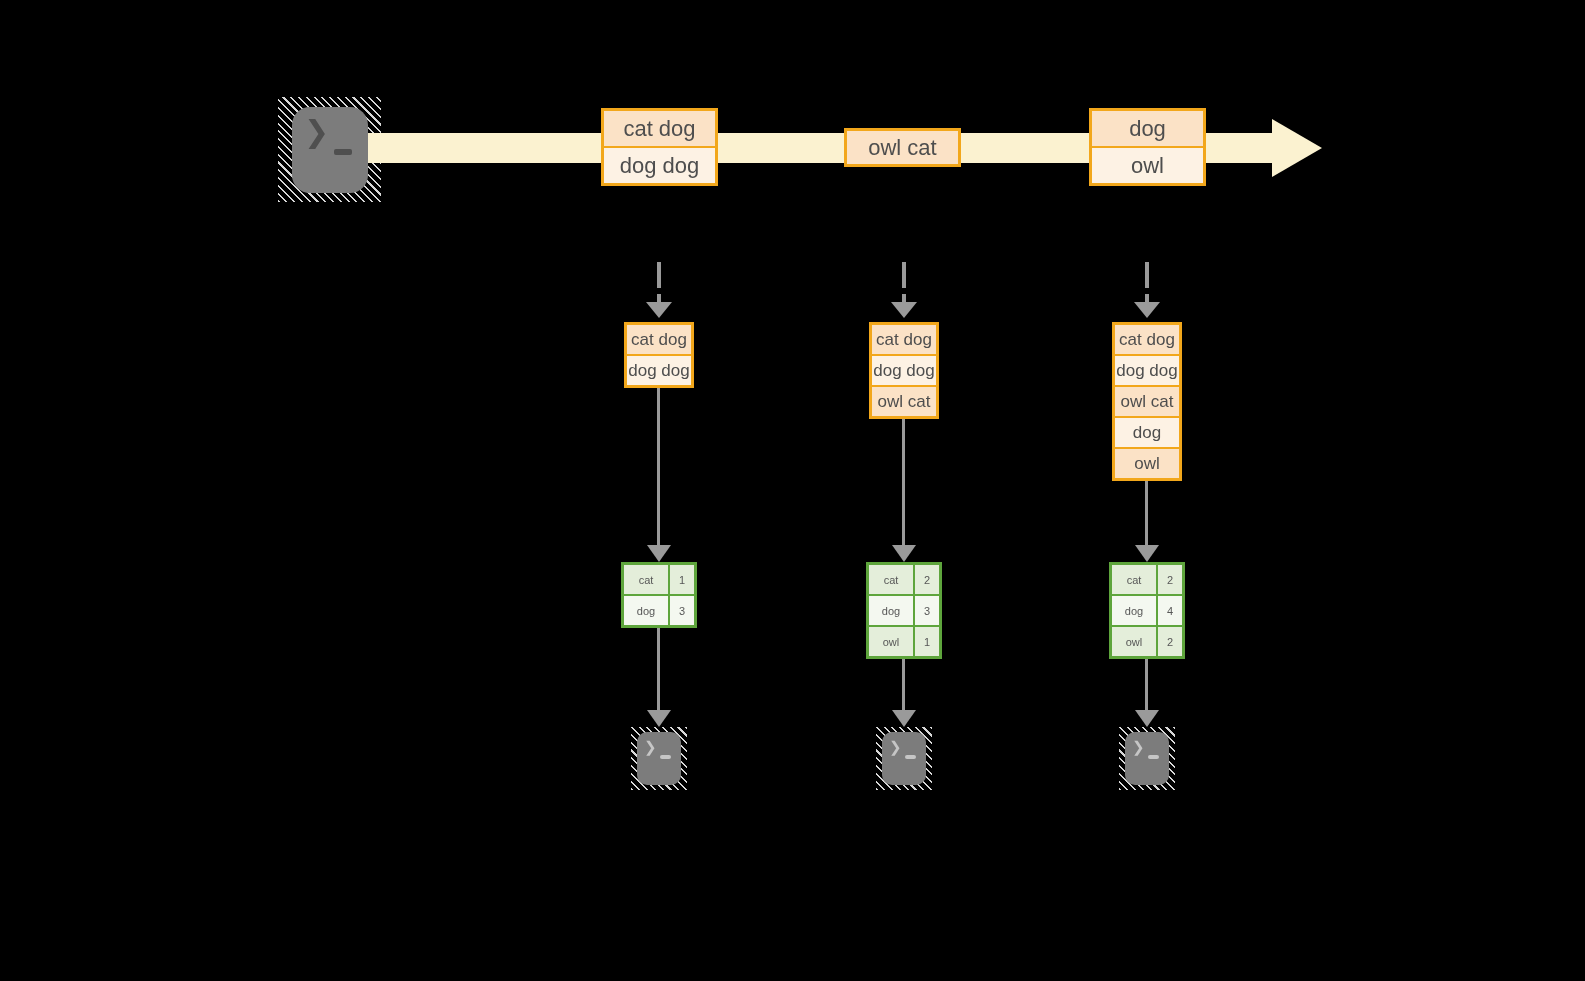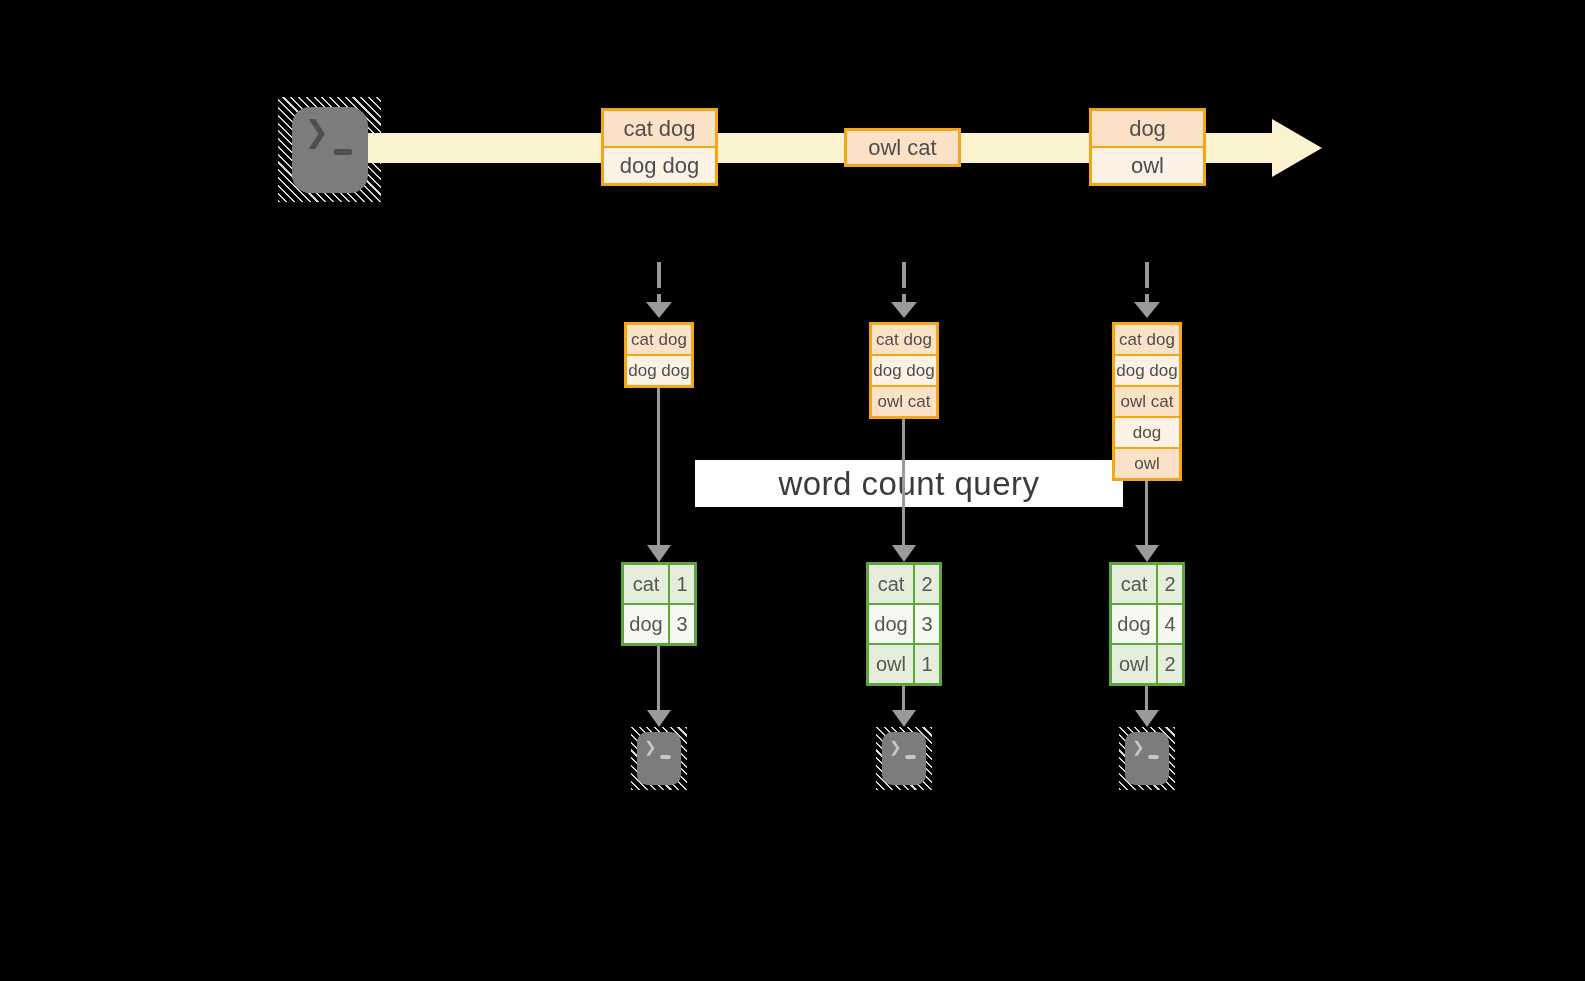--- a/index.html
+++ b/index.html
@@ -30,21 +30,21 @@
   .dash{width:4px;background:#9a9a9a;z-index:2;}
   .ahead{width:0;height:0;border-left:12px solid transparent;border-right:12px solid transparent;border-top:17px solid #9a9a9a;z-index:2;}
   .dhead{width:0;height:0;border-left:13px solid transparent;border-right:13px solid transparent;border-top:16px solid #9a9a9a;z-index:2;}
 
   
   .query{background:#ffffff;display:flex;align-items:center;justify-content:center;
          font-size:33px;color:#3b3b3b;z-index:1;letter-spacing:0.5px;}
 
   
   .gtable{background:#5EA53C;padding:3px;display:grid;grid-template-columns:44px 24px;gap:2px;z-index:3;}
-  .gtable .gcell{height:38px;display:flex;align-items:center;justify-content:center;font-size:20px;color:#575757;background:#F4F8F0;}
+  .gtable .gcell{height:29px;display:flex;align-items:center;justify-content:center;font-size:11px;color:#575757;background:#F4F8F0;}
   .gtable .gcell.dark{background:#E4EEDA;}
 </style>
 </head>
 <body>
 
 <div id="canvas">
 
   <div class="abs hatch" style="left:278px;top:97px;width:103px;height:105px;">
     <div class="term-body" style="left:14px;top:10px;width:76px;height:86px;border-radius:18px;">
       <span class="chev" style="left:12px;top:10px;font-size:30px;color:#4f4f4f;">❯</span>
@@ -89,23 +89,20 @@
     <div class="cell dark">owl cat</div>
   </div>
   <div class="abs obox stack" style="left:1112px;top:322px;width:64px;">
     <div class="cell dark">cat dog</div>
     <div class="cell">dog dog</div>
     <div class="cell dark">owl cat</div>
     <div class="cell">dog</div>
     <div class="cell dark">owl</div>
   </div>
 
-  <div class="abs query" style="left:695px;top:460px;width:428px;height:47px;">
-    <span>word count query</span>
-  </div>
 
   <div class="abs vline" style="left:657px;top:388px;height:157px;"></div>
   <div class="abs ahead" style="left:647px;top:545px;"></div>
   <div class="abs vline" style="left:902px;top:419px;height:126px;"></div>
   <div class="abs ahead" style="left:892px;top:545px;"></div>
   <div class="abs vline" style="left:1145px;top:481px;height:64px;"></div>
   <div class="abs ahead" style="left:1135px;top:545px;"></div>
 
   <div class="abs gtable" style="left:621px;top:562px;">
     <div class="gcell dark">cat</div>

